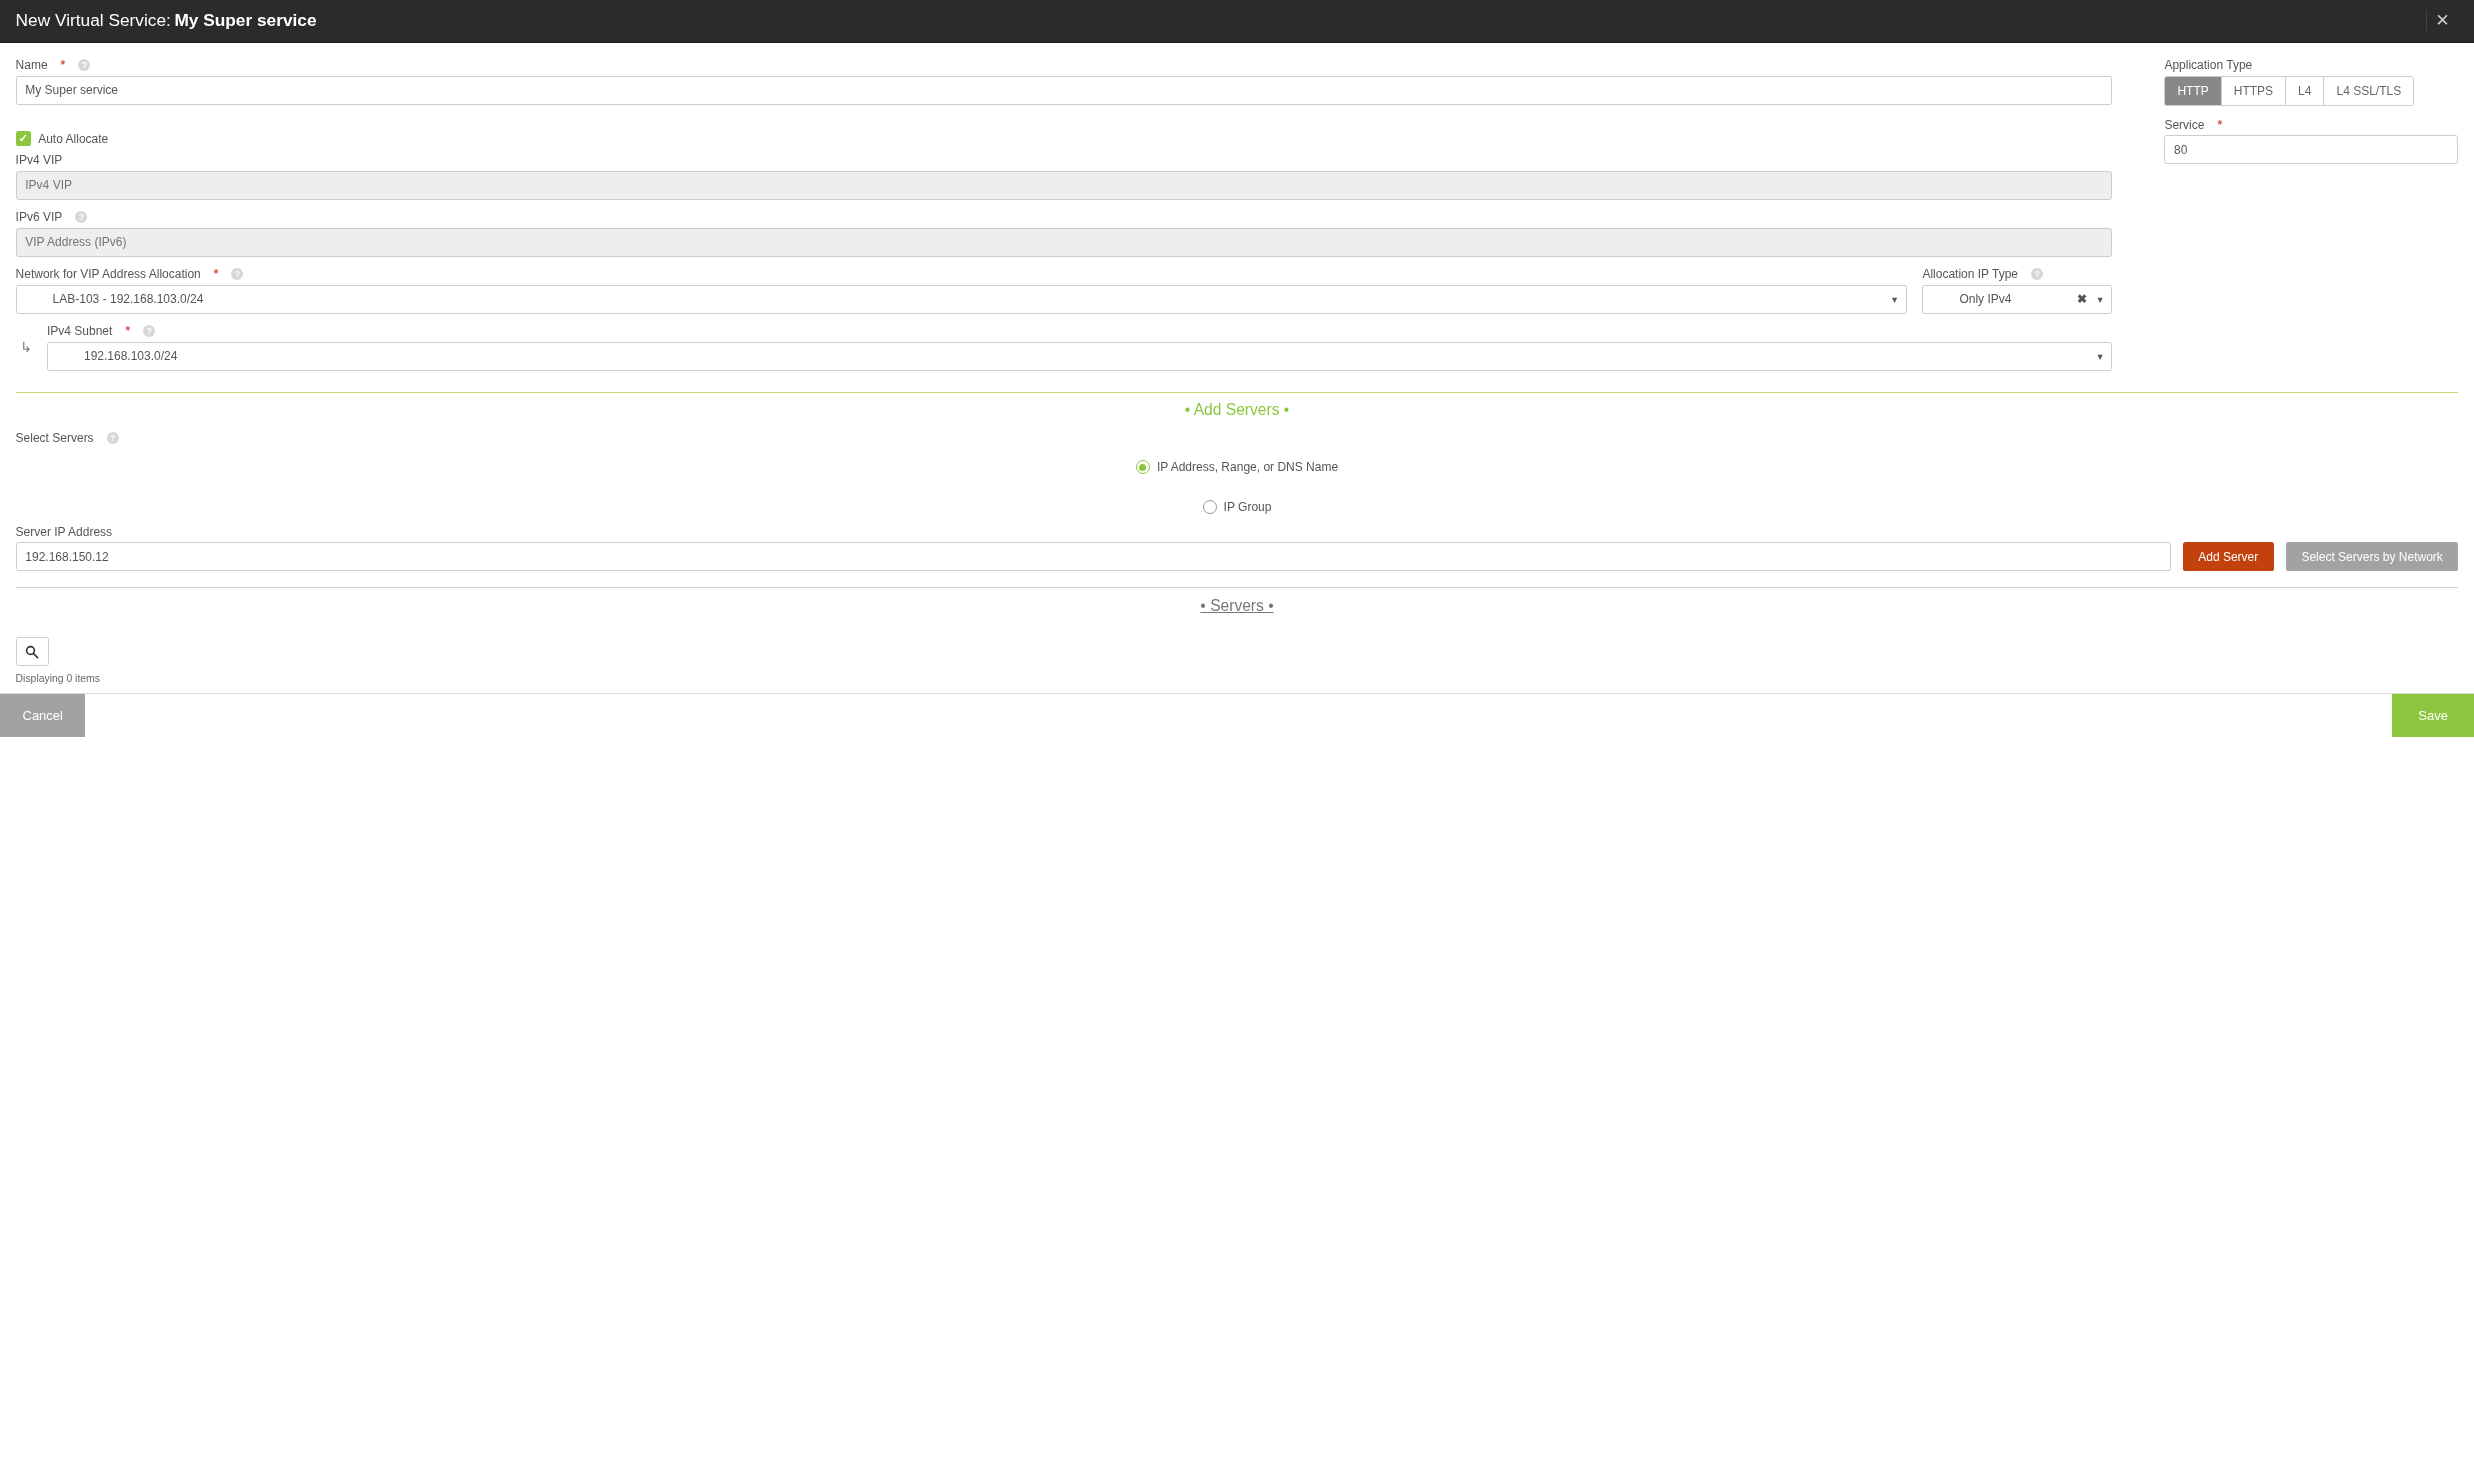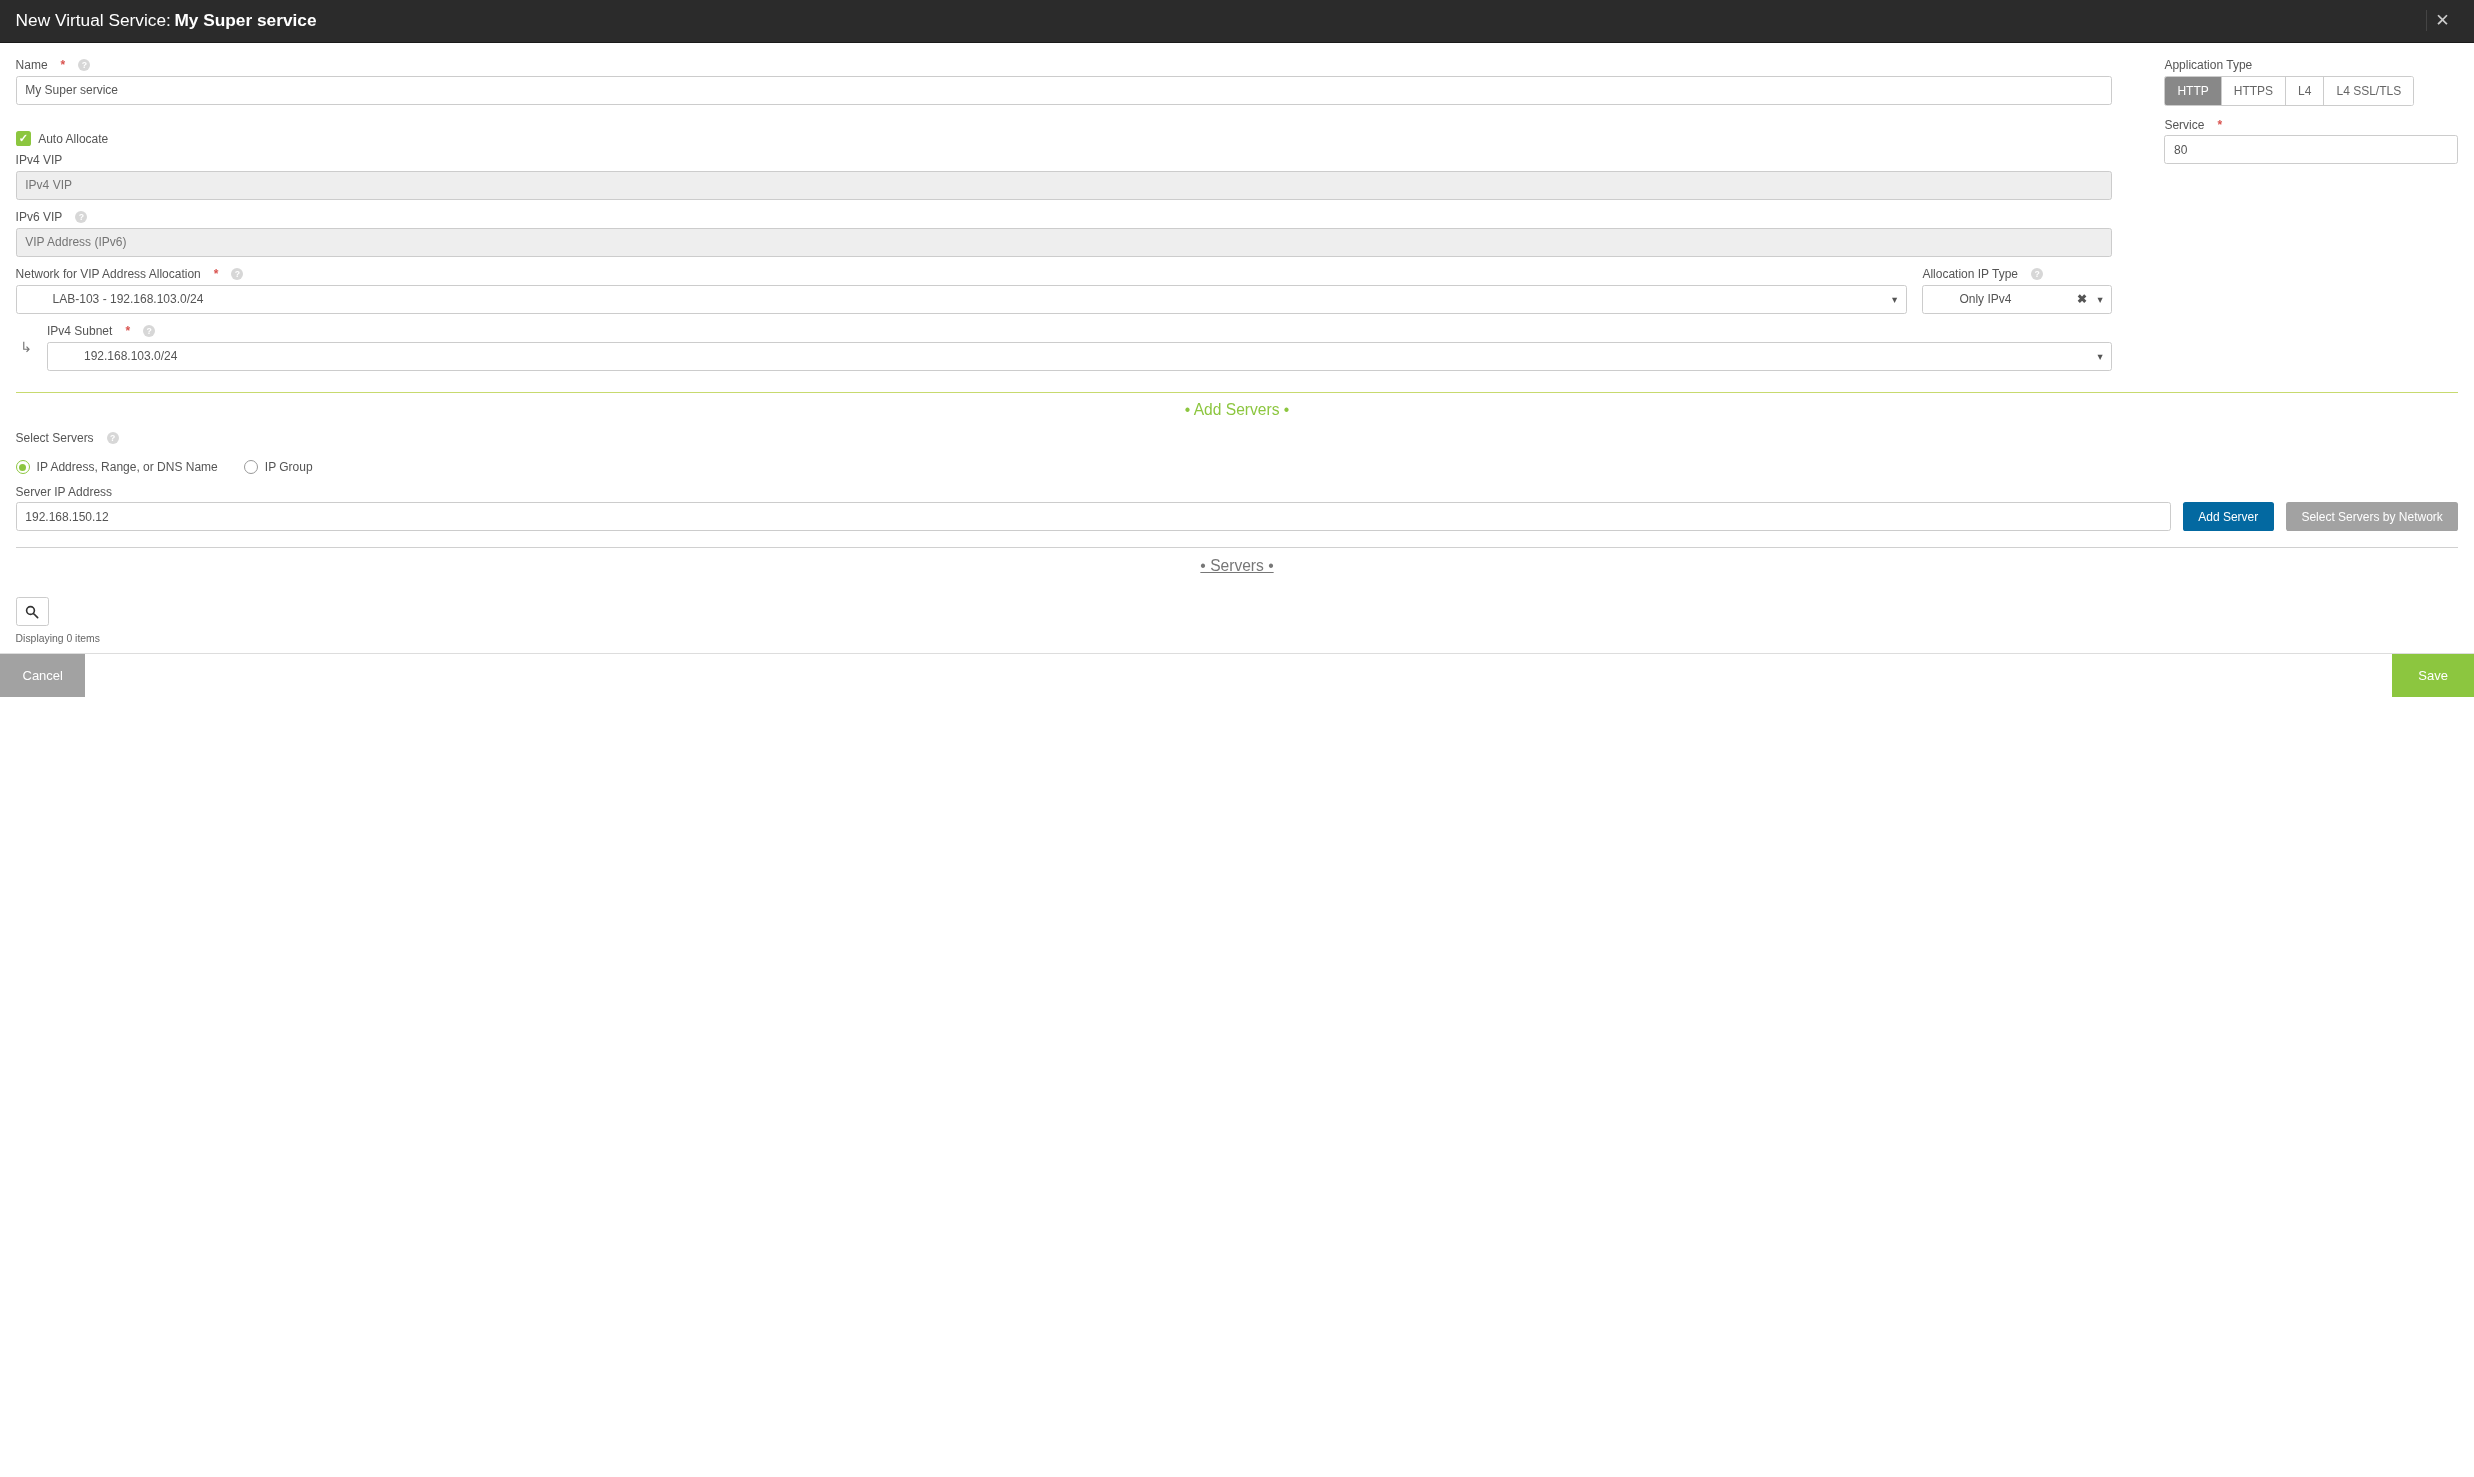--- a/index.html
+++ b/index.html
@@ -55,33 +55,33 @@
   .section-div { border-top:1.7px solid #c7da6f; margin-top:21px; }
   .section-div-grey { border-top:0.9px solid #d0d0d0; }
   .section-title-green { text-align:center; color:#8cc63f; font-size:15.6px; margin:8.7px 0 12px; font-weight:400; }
   .section-title-grey  { text-align:center; color:#777; font-size:15.6px; margin:8.7px 0 12px; font-weight:400;text-decoration:underline; }
 
   .seg { display:flex; border:0.9px solid #ccc; border-radius:2.6px; overflow:hidden; width:max-content;align-items:flex-end; }
   .seg .opt { padding:7px 12px; border-right:0.9px solid #ccc; cursor:pointer; color:#666; font-size:12px; background:#fff; }
   .seg .opt:last-child { border-right:none; }
   .seg .opt.active { background:#888; color:#fff; }
 
-  .radio-row { display:flex; align-items:center; gap:26px; margin-top:15px; }
+  .radio-row { display:flex; align-items:center; gap:26px; margin-top:15px;flex-direction:column; }
   .radio { display:flex; align-items:center; gap:7px; cursor:pointer; }
   .radio .dot {
     width:14px; height:14px; border-radius:50%; border:1.7px solid #999; display:inline-flex;
     align-items:center; justify-content:center;
   }
   .radio .dot.sel { border-color:#8cc63f; }
   .radio .dot.sel::after { content:""; width:7px; height:7px; border-radius:50%; background:#8cc63f; }
 
   .add-row { display:flex; gap:12px; align-items:center; margin-top:3.5px;border-radius:13px; }
   .add-row .text-input { flex:1; }
   .btn { height:29px; padding:0 15.6px; border:none; border-radius:2.6px; font-size:12px; cursor:pointer; color:#fff; }
-  .btn-green { background:#0369a1; }
+  .btn-green { background:#c2410c; }
   .btn-grey  { background:#a2a2a2; }
 
   .search-btn {
     width:33px; height:29px; border:0.9px solid #ccc; border-radius:2.6px; background:#fff;
     display:inline-flex; align-items:center; justify-content:center; cursor:pointer; margin-top:10.4px;
   }
   .search-btn svg { width:15.6px; height:15.6px; }
   .displaying { font-size:10.4px; color:#666; margin-top:7px; }
 
   .modal-footer {

